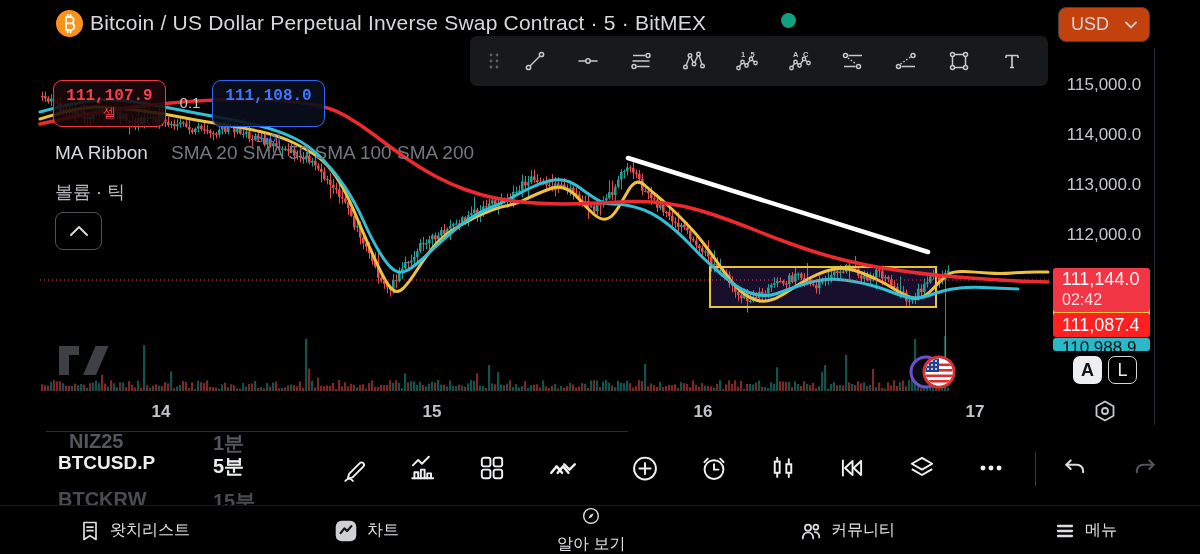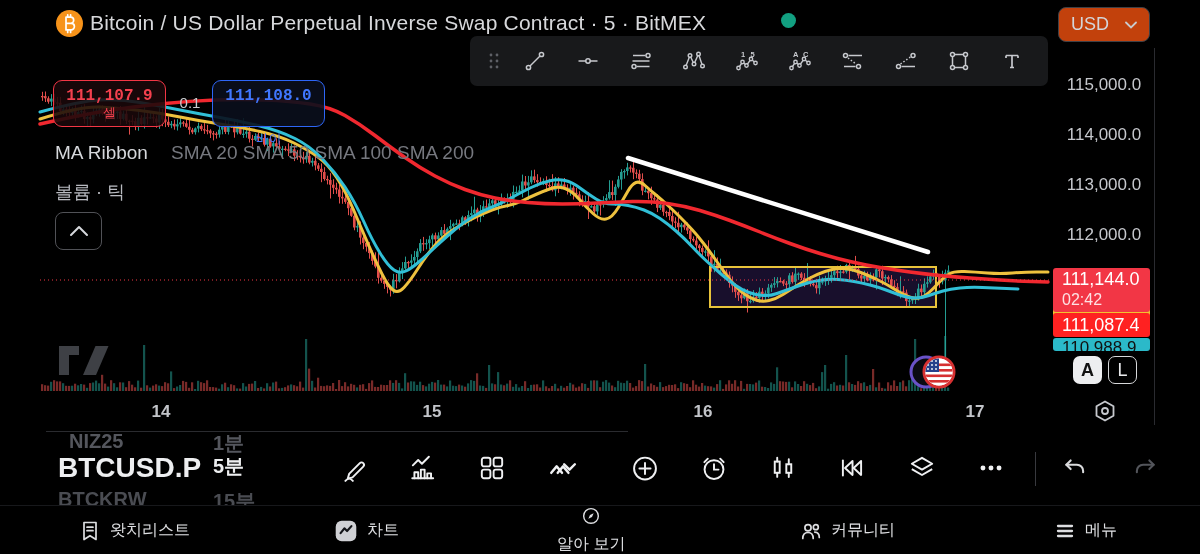--- a/index.html
+++ b/index.html
@@ -40,21 +40,21 @@
   
   .ytick{left:1056px;width:96px;text-align:center;font-size:17px;color:#C6C8CD;z-index:2;}
   .tag{left:1053px;width:97px;border-radius:3px;box-sizing:border-box;padding-left:9px;z-index:3;overflow:hidden;}
   .vline{width:1px;background:#2A2B30;z-index:2;}
   .ax-btn{width:29px;height:28px;border-radius:7px;display:flex;align-items:center;justify-content:center;
       font-size:18px;z-index:3;box-sizing:border-box;}
   
   .xtick{top:402px;width:34px;text-align:center;font-size:17px;font-weight:700;color:#C2C4C9;z-index:2;}
   
   .pick-dim{font-size:20px;font-weight:700;color:#54565D;z-index:2;white-space:nowrap;}
-  .pick-cur{font-size:28px;font-weight:700;color:#EDEEF0;z-index:2;white-space:nowrap;}
+  .pick-cur{font-size:19px;font-weight:700;color:#EDEEF0;z-index:2;white-space:nowrap;}
   .bt-icon{width:44px;height:44px;display:flex;align-items:center;justify-content:center;z-index:3;}
   
   .nav{left:0;top:505px;width:1200px;height:49px;background:#000;border-top:1px solid #17181B;z-index:6;}
   .nav-item{position:absolute;display:flex;align-items:center;gap:8px;top:0;height:49px;}
   .nav-label{font-size:16px;color:#DFE0E3;white-space:nowrap;}
 </style>
 </head>
 <body>
 
 <div id="app">

